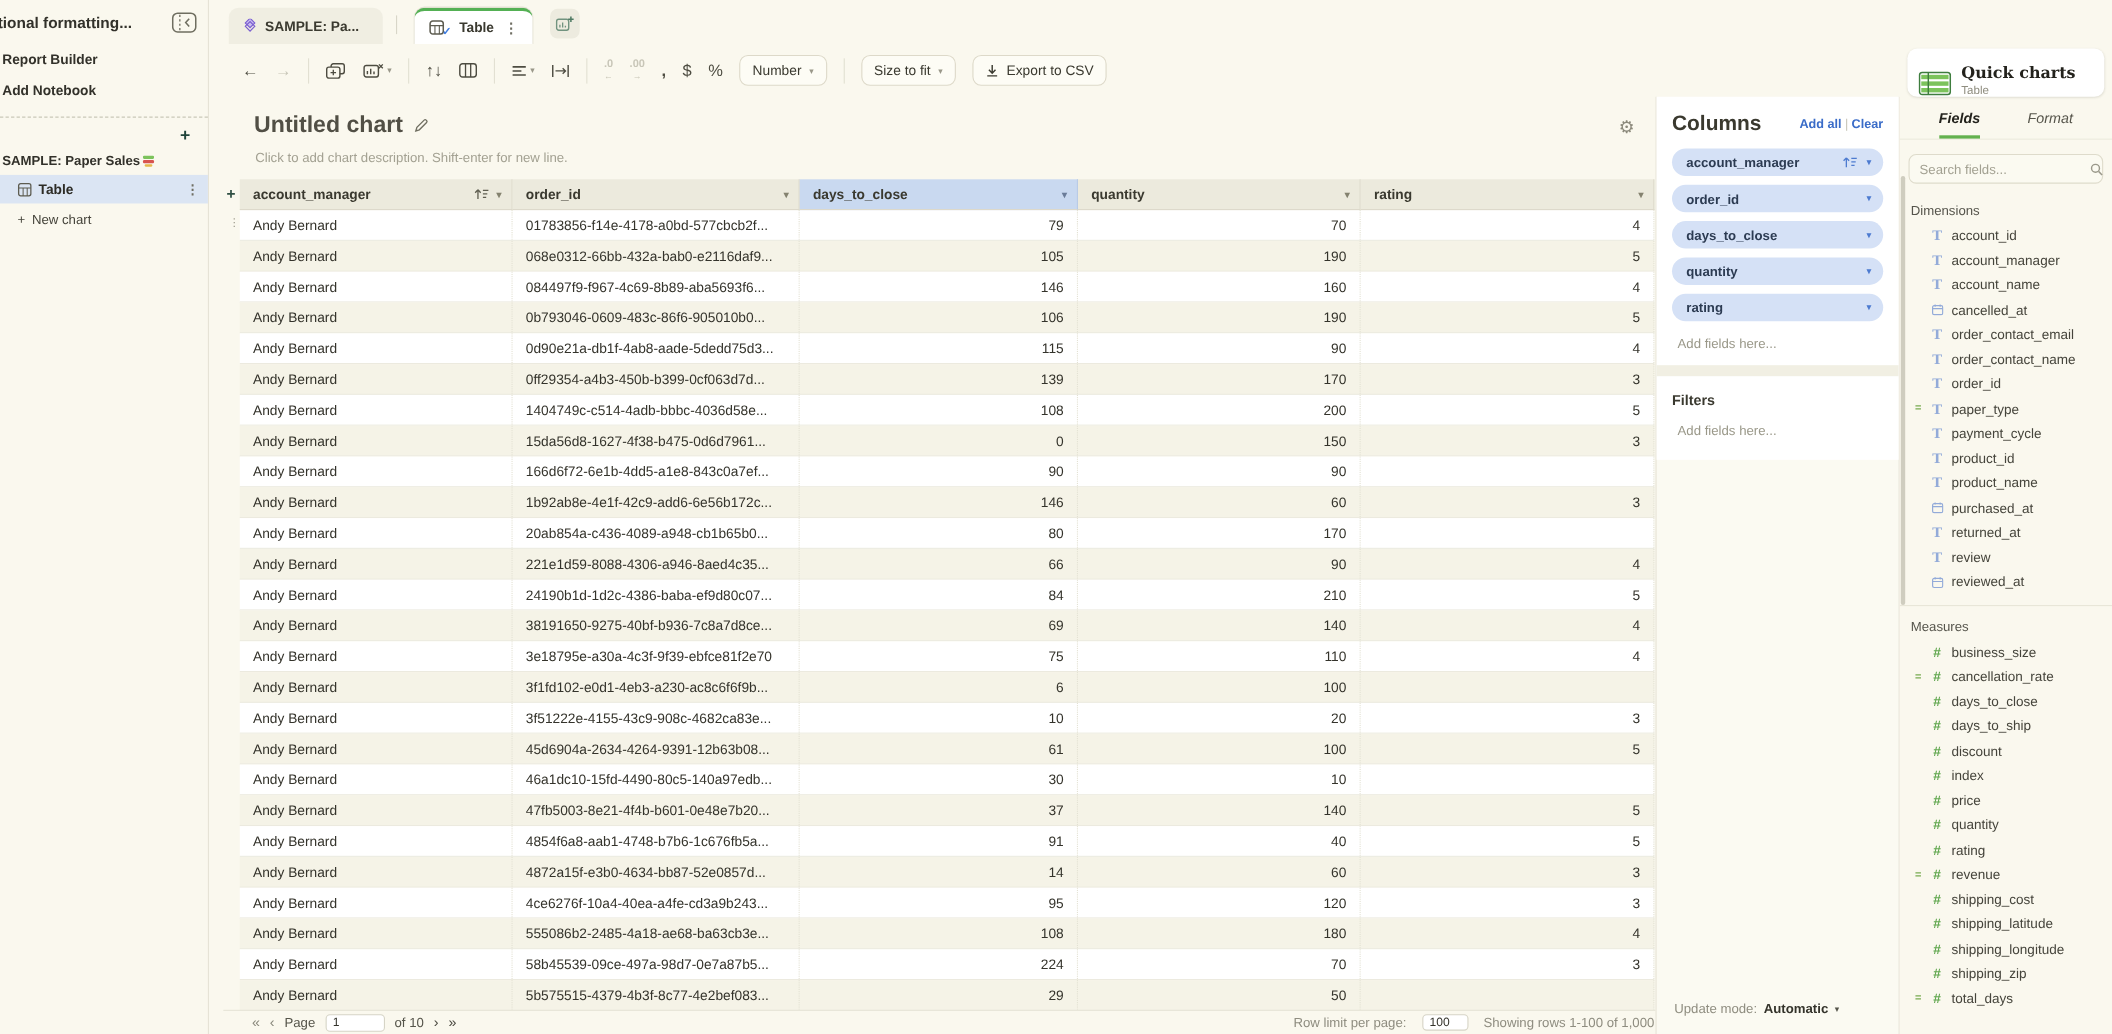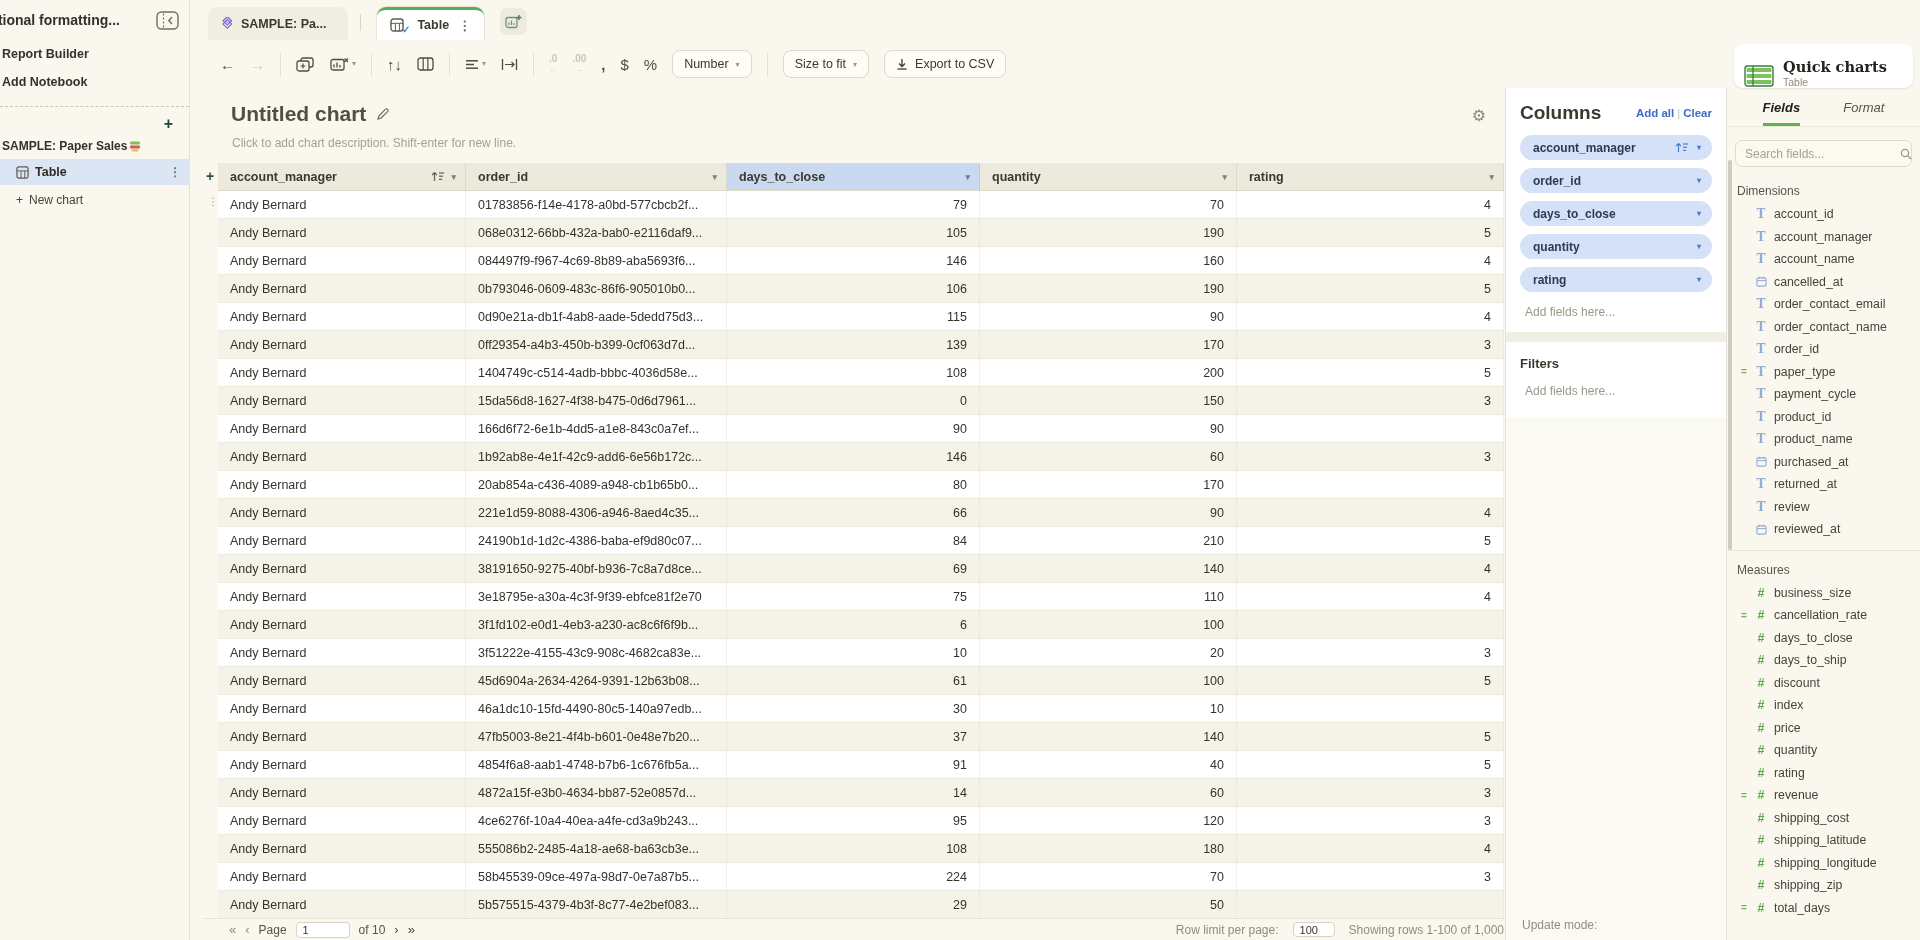--- a/index.html
+++ b/index.html
@@ -87,21 +87,21 @@
   .cp-title { font-size:19px; font-weight:700; color:#3a392f; }
   .cp-links { font-size:11.5px; color:#3a6cc8; font-weight:600; }
   .cp-links .sep { color:#c6c4b6; margin:0 3px; font-weight:400; }
   .cp-links span { cursor:pointer; }
   .chip { height:25px; border-radius:13px; background:#d5e1f6; display:flex; align-items:center; padding:0 11px 0 13px; margin-bottom:8px; font-size:12px; font-weight:600; color:#2c3b52; cursor:grab; }
   .chip .ccaret { font-size:8px; color:#4d7bd0; margin-left:8px; cursor:pointer; }
   .cp-placeholder { font-size:12px; color:#9a9889; padding:5px 2px 13px 5px; }
   .cp-gap { height:10px; background:#f1efe3; margin:0 -14px; }
   .cp-head2 { font-size:13px; font-weight:700; color:#3a392f; padding-top:14px; }
   .cp-ph2 { font-size:12px; color:#9a9889; padding:13px 2px 16px 5px; }
-  .update-row { position:absolute; left:0; right:0; bottom:0; height:22px; display:flex; align-items:flex-start; padding:0 16px; font-size:12px; gap:6px;flex-direction:column; }
+  .update-row { position:absolute; left:0; right:0; bottom:12px; height:22px; display:flex; align-items:center; padding:0 16px; font-size:12px; gap:6px; }
   .um-label { color:#8f8d80; }
   .um-value { color:#34332b; font-weight:600; cursor:pointer; }
   .um-caret { font-size:8px; color:#55544a; }
 
   
   .fieldspanel { position:absolute; left:1727px; top:0; width:193px; bottom:0; background:#faf8ee; }
   .fp-scrollbar { position:absolute; left:1px; top:160px; width:4px; height:390px; background:#cfcdbf; border-radius:2px; cursor:grab; }
   .fp-card { position:absolute; left:7px; top:44px; width:179px; height:44px; background:#fff; border-radius:9px; box-shadow:0 1px 2px rgba(60,60,40,.12); display:flex; align-items:flex-end; gap:9px; padding:0 10px; }
   .fp-title { font-family:"DejaVu Serif",serif; font-weight:700; font-size:14.5px; color:#23221c; }
   .fp-sub { font-size:10.5px; color:#8f8d7f; margin-top:1px; }

